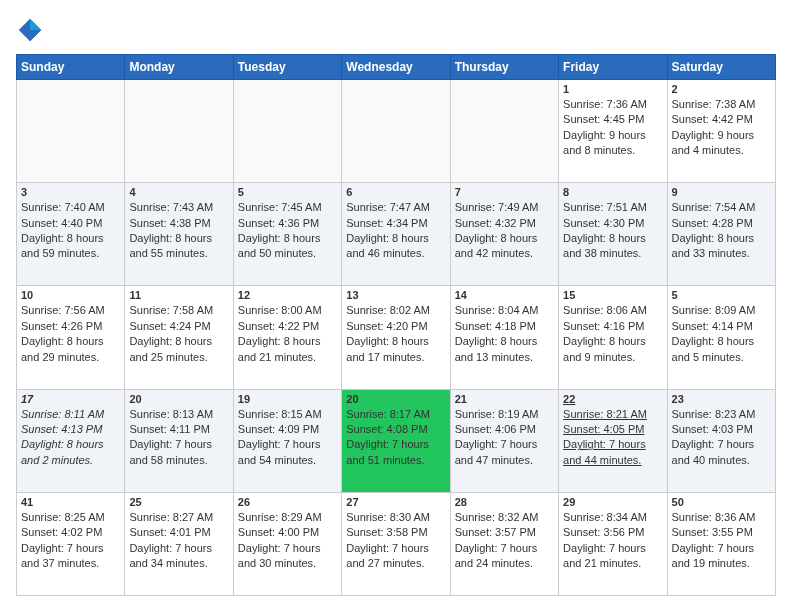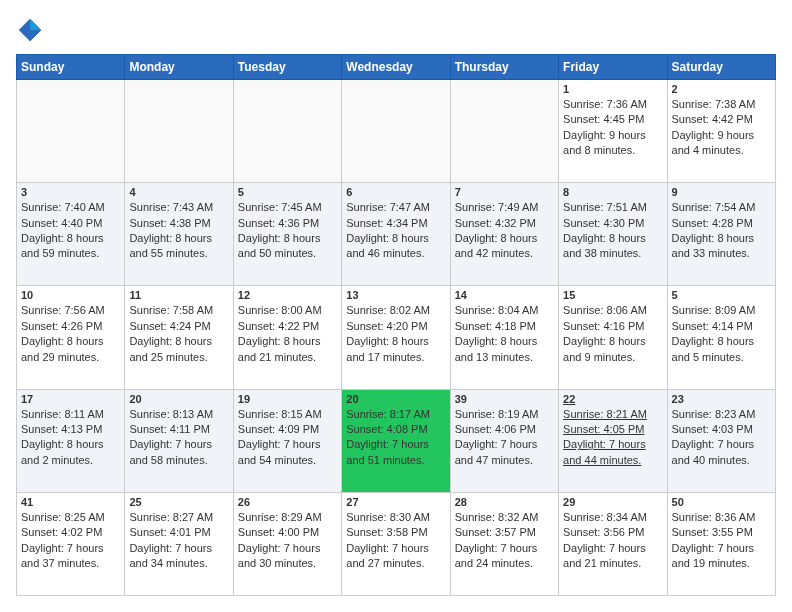--- a/index.html
+++ b/index.html
@@ -199,38 +199,38 @@
           <td>
             <span class="day-number">15</span>
             <div class="day-info">Sunrise: 8:06 AM<br>Sunset: 4:16 PM<br>Daylight: 8 hours<br>and 9 minutes.</div>
           </td>
           <td>
             <span class="day-number">5</span>
             <div class="day-info">Sunrise: 8:09 AM<br>Sunset: 4:14 PM<br>Daylight: 8 hours<br>and 5 minutes.</div>
           </td>
         </tr>
         <tr>
-          <td style="background: rgb(240, 244, 248);">
+          <td style="background: rgb(240, 244, 248); font-style: italic;">
             <span class="day-number">17</span>
             <div class="day-info">Sunrise: 8:11 AM<br>Sunset: 4:13 PM<br>Daylight: 8 hours<br>and 2 minutes.</div>
           </td>
           <td style="background: rgb(240, 244, 248);">
             <span class="day-number">20</span>
             <div class="day-info">Sunrise: 8:13 AM<br>Sunset: 4:11 PM<br>Daylight: 7 hours<br>and 58 minutes.</div>
           </td>
           <td style="background: rgb(240, 244, 248); margin-top: 45px;">
             <span class="day-number">19</span>
             <div class="day-info">Sunrise: 8:15 AM<br>Sunset: 4:09 PM<br>Daylight: 7 hours<br>and 54 minutes.</div>
           </td>
           <td style="background: #22c55e;">
             <span class="day-number">20</span>
             <div class="day-info">Sunrise: 8:17 AM<br>Sunset: 4:08 PM<br>Daylight: 7 hours<br>and 51 minutes.</div>
           </td>
           <td style="background: rgb(240, 244, 248);">
-            <span class="day-number">39</span>
+            <span class="day-number">21</span>
             <div class="day-info">Sunrise: 8:19 AM<br>Sunset: 4:06 PM<br>Daylight: 7 hours<br>and 47 minutes.</div>
           </td>
           <td style="background: rgb(240, 244, 248); text-decoration: underline;">
             <span class="day-number">22</span>
             <div class="day-info">Sunrise: 8:21 AM<br>Sunset: 4:05 PM<br>Daylight: 7 hours<br>and 44 minutes.</div>
           </td>
           <td style="background: rgb(240, 244, 248);">
             <span class="day-number">23</span>
             <div class="day-info">Sunrise: 8:23 AM<br>Sunset: 4:03 PM<br>Daylight: 7 hours<br>and 40 minutes.</div>
           </td>

